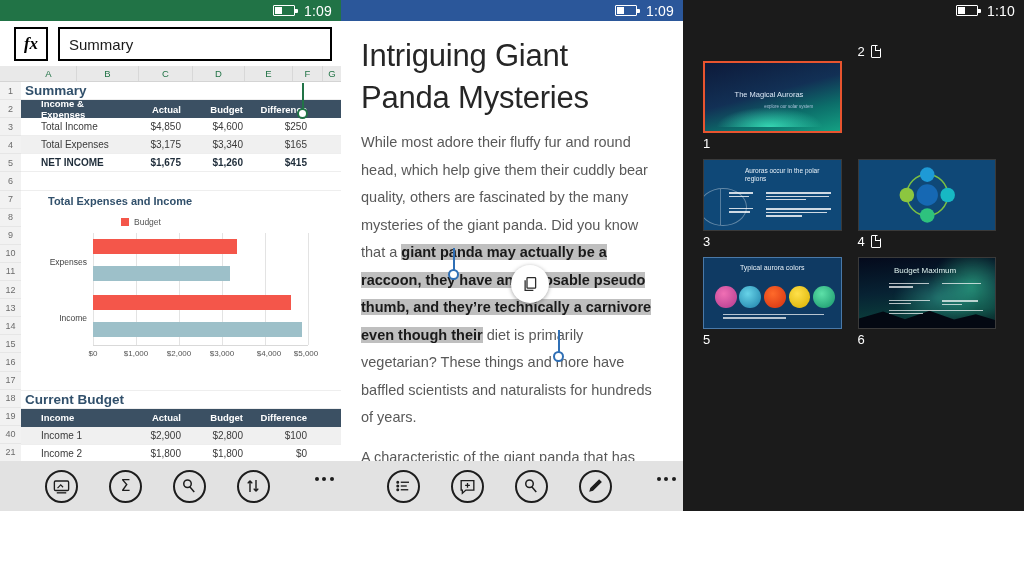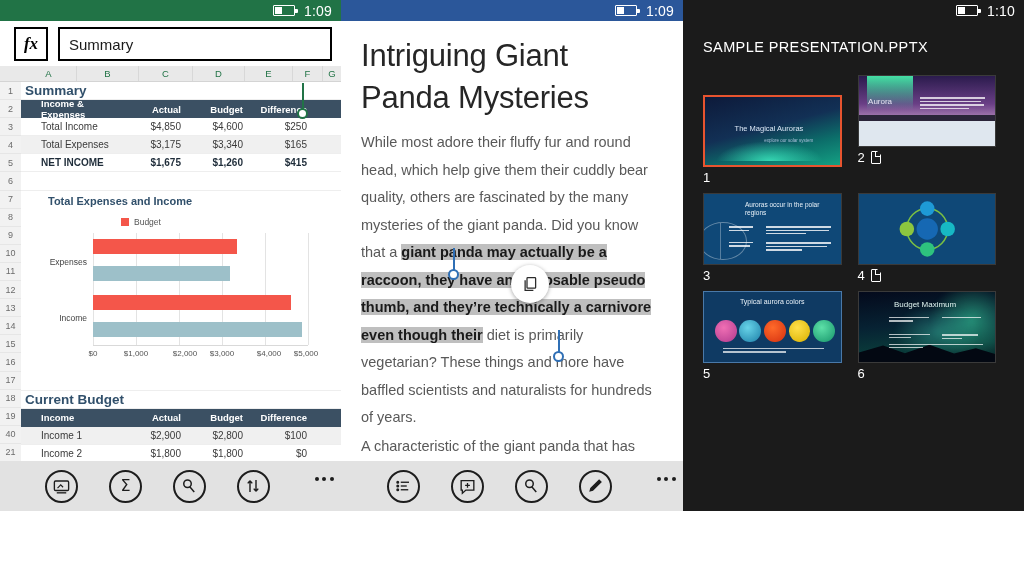--- a/index.html
+++ b/index.html
@@ -111,21 +111,21 @@
     margin:0;font-weight:400;font-size:31px;line-height:42px;color:#262626;
     letter-spacing:-.2px;
   }
   .doc p{
     margin:10px 0 0 0;font-size:14.5px;line-height:27.5px;color:#595959;
   }
   .sel{background:#bfbfbf;color:#1a1a1a;font-weight:600;}
   .doc h2{
     margin:40px 0 0 0;font-size:18.5px;font-weight:bold;color:#22c55e;
   }
-  .doc .after{margin-top:1px;}
+  .doc .after{margin-top:12px;}
   .handle{position:absolute;width:2px;background:#2f6fb5;}
   .handle:after{
     content:"";position:absolute;left:-5px;width:11px;height:11px;border-radius:50%;
     border:2px solid #2f6fb5;background:#fff;box-sizing:border-box;
   }
   .handle.start:after{bottom:-10px;}
   .handle.end:after{bottom:-10px;}
   .copybtn{
     position:absolute;width:38px;height:38px;border-radius:50%;background:#fff;
     box-shadow:0 1px 4px rgba(0,0,0,.35);display:flex;align-items:center;justify-content:center;
@@ -305,21 +305,21 @@
               <div class="catlbl" style="top:80px">Income</div>
 
               <div class="bar budget" style="top:6px;left:0;width:143.6px"></div>
               <div class="bar actual" style="top:33px;left:0;width:136.5px"></div>
               <div class="bar budget" style="top:62px;left:0;width:197.8px"></div>
               <div class="bar actual" style="top:89px;left:0;width:208.5px"></div>
 
               <div class="xaxis">
                 <div class="xt" style="left:0px">$0</div>
                 <div class="xt" style="left:43px">$1,000</div>
-                <div class="xt" style="left:92px">$2,000</div>
+                <div class="xt" style="left:86px">$2,000</div>
                 <div class="xt" style="left:129px">$3,000</div>
                 <div class="xt" style="left:176px">$4,000</div>
                 <div class="xt" style="left:213px">$5,000</div>
               </div>
             </div>
           </div>
 
           <div class="xrow"></div>
           <div class="xrow">
             <div class="xtitle">Current Budget</div>
@@ -454,48 +454,35 @@
 
   <div class="panel" id="ppt">
 
     <div class="statusbar">
       <div class="battery">
           <i></i>
         </div>
       <div class="clock">1:10</div>
     </div>
 
-    <div class="ppt-title">SAMPLE PRESENTATION.PPTX</div>
 
     <div class="slidegrid">
 
       <div class="slidecell">
         <div class="thumb selected s1">
           <div class="glow"></div>
           <div class="t">The Magical Auroras</div>
           <div class="st">explore our solar system</div>
         </div>
         <div class="slidemeta">
           <span class="slidenum">1</span>
         </div>
       </div>
 
       <div class="slidecell">
-        <div class="thumb plain s2">
-          <div class="aur"></div>
-          <div class="ridge"></div>
-          <div class="snow"></div>
-          <div class="t">Aurora</div>
-          <div class="body">
-            <div class="ln" style="width:96%"></div>
-              <div class="ln" style="width:90%"></div>
-            <div class="ln" style="width:94%"></div>
-              <div class="ln" style="width:72%"></div>
-          </div>
-        </div>
         <div class="slidemeta">
           <span class="slidenum">2</span>
           <span class="docicon"></span>
         </div>
       </div>
 
       <div class="slidecell">
         <div class="thumb plain s3">
           <div class="globe"></div>
           <div class="t">Auroras occur in the polar regions</div>

